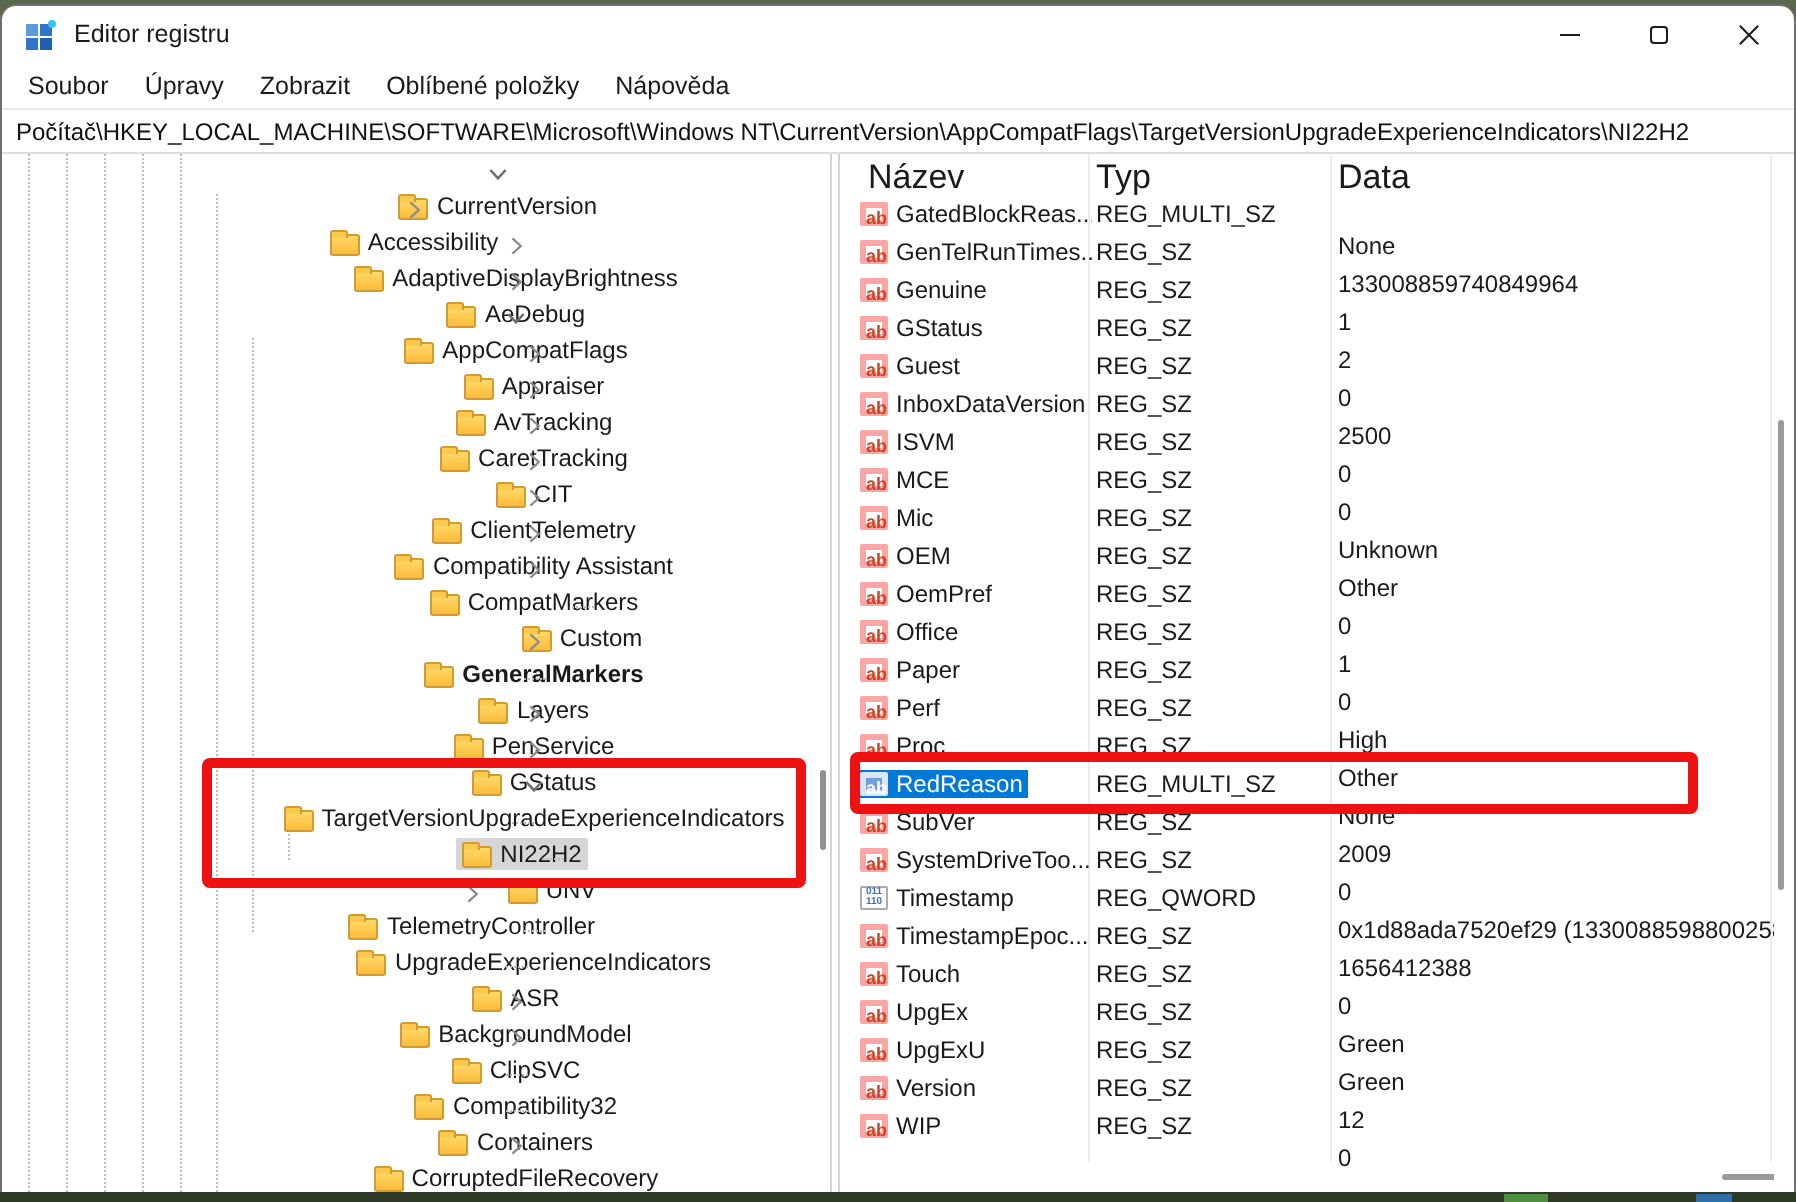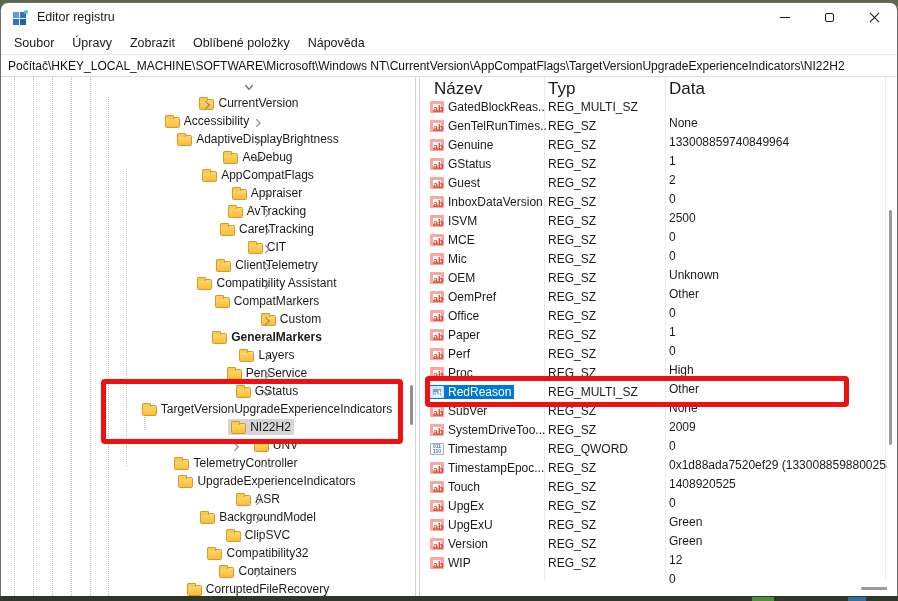--- a/index.html
+++ b/index.html
@@ -634,21 +634,21 @@
             <span class="cell-data">0x1d88ada7520ef29 (13300885988002589</span>
           </div>
           <div class="list-row">
             <span class="cell-name">
               <span class="name-chip">
                 <span class="icon-ab">ab</span>
                 <span>TimestampEpoc...</span>
               </span>
             </span>
             <span class="cell-type">REG_SZ</span>
-            <span class="cell-data">1408920525</span>
+            <span class="cell-data">1656412388</span>
           </div>
           <div class="list-row">
             <span class="cell-name">
               <span class="name-chip">
                 <span class="icon-ab">ab</span>
                 <span>Touch</span>
               </span>
             </span>
             <span class="cell-type">REG_SZ</span>
             <span class="cell-data">0</span>

